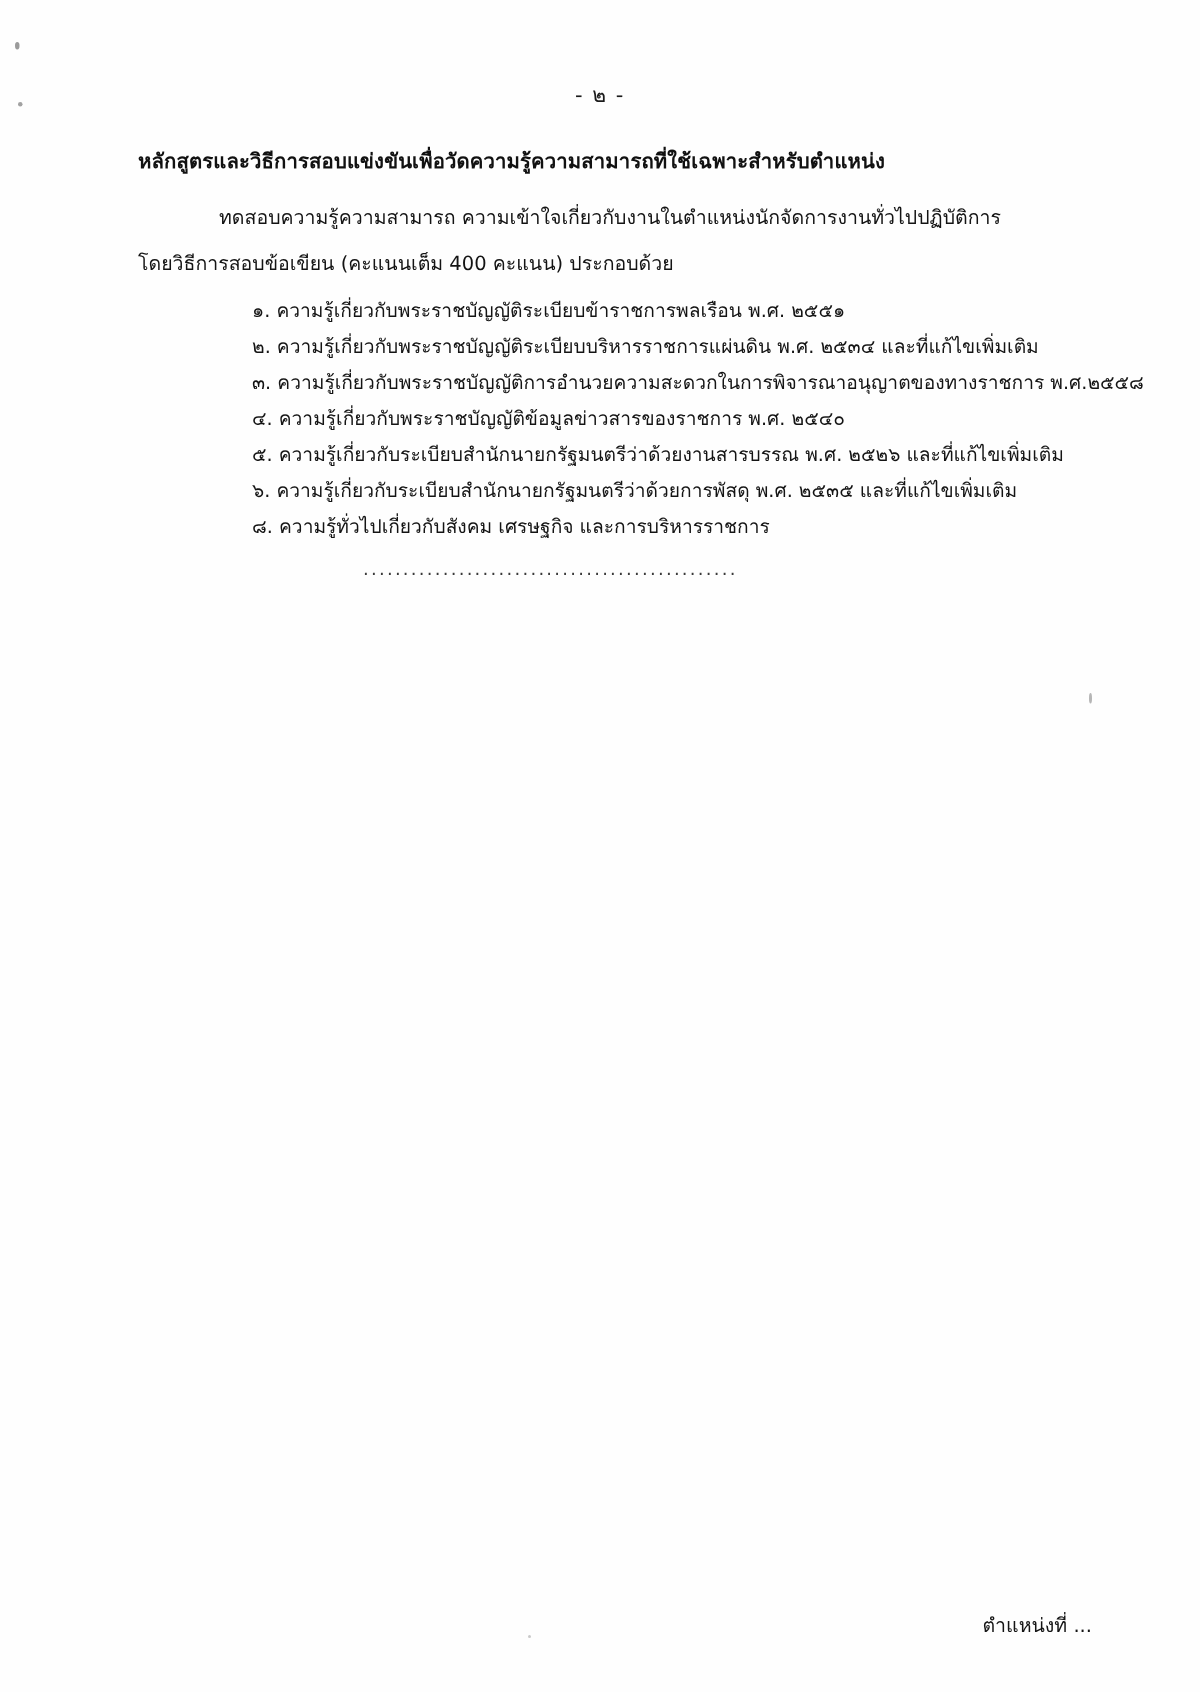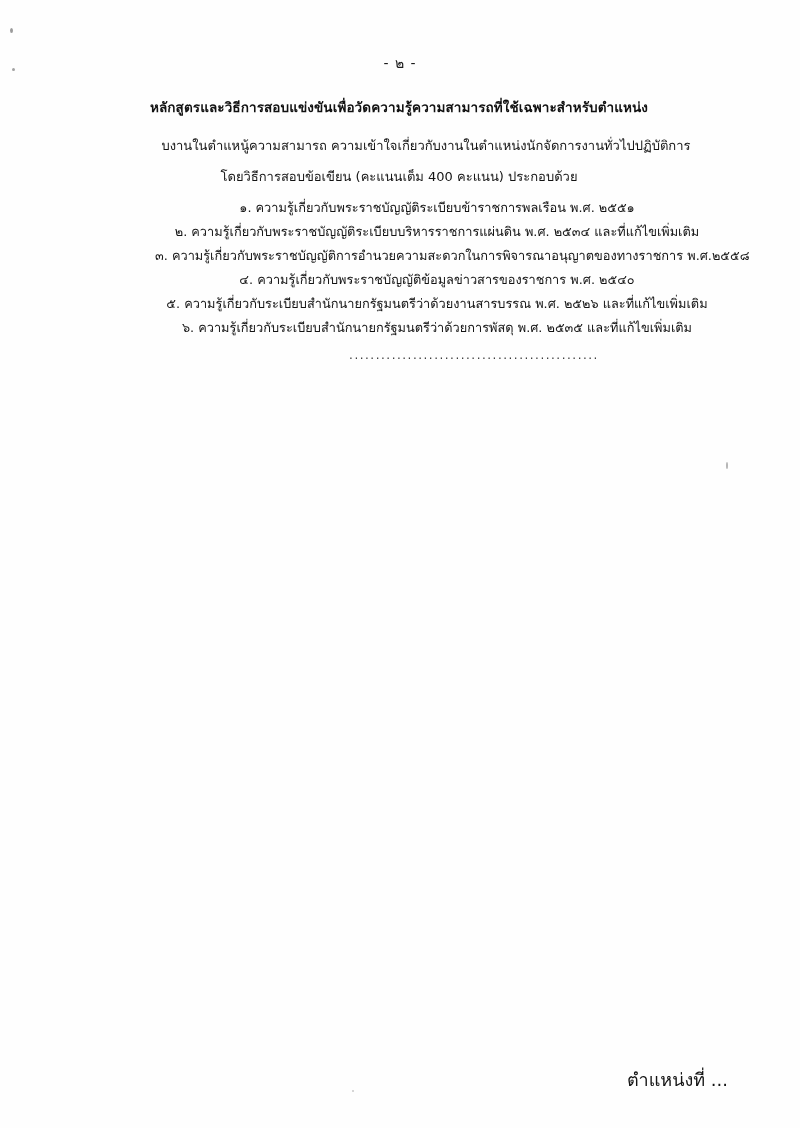--- a/index.html
+++ b/index.html
@@ -37,24 +37,23 @@
     left: 0;
     right: 0;
     text-align: center;
     font-size: 14px;
     letter-spacing: 1px;
     color: #1b1b1b;
   }
 
   .content {
     position: absolute;
-    left: 79px;
+    left: 92px;
     top: 96px;
     width: 640px;
-    text-align: center;
   }
 
   .heading {
     font-size: 13.5px;
     font-weight: bold;
     color: #111;
     letter-spacing: 0.1px;
     margin-bottom: 16px;
   }
 
@@ -87,51 +86,52 @@
     padding-left: 150px;
     font-size: 12px;
     color: #3a3a3a;
     letter-spacing: 1.5px;
   }
 
   .footer-note {
     position: absolute;
     right: 72px;
     bottom: 34px;
-    font-size: 18px;
+    font-size: 13px;
     color: #141414;
   }
 </style>
 </head>
 <body>
 
 <div class="page">
 
   <span class="speck s1"></span>
   <span class="speck s2"></span>
   <span class="speck s3"></span>
   <span class="speck s4"></span>
 
   <div class="page-number">- ๒ -</div>
 
   <div class="content">
 
     <div class="heading">หลักสูตรและวิธีการสอบแข่งขันเพื่อวัดความรู้ความสามารถที่ใช้เฉพาะสำหรับตำแหน่ง</div>
 
     <div class="para">
-      <span class="indent"></span><span>บงานในตำแหนู้ความสามารถ ความเข้าใจเกี่ยวกับงานในตำแหน่งนักจัดการงานทั่วไปปฏิบัติการ</span>
+      <span class="indent"></span><span>ทดสอบความรู้ความสามารถ ความเข้าใจเกี่ยวกับงานในตำแหน่งนักจัดการงานทั่วไปปฏิบัติการ</span>
     </div>
     <div class="para">โดยวิธีการสอบข้อเขียน (คะแนนเต็ม 400 คะแนน) ประกอบด้วย</div>
 
     <ul class="list">
       <li>๑. ความรู้เกี่ยวกับพระราชบัญญัติระเบียบข้าราชการพลเรือน พ.ศ. ๒๕๕๑</li>
       <li>๒. ความรู้เกี่ยวกับพระราชบัญญัติระเบียบบริหารราชการแผ่นดิน พ.ศ. ๒๕๓๔ และที่แก้ไขเพิ่มเติม</li>
       <li>๓. ความรู้เกี่ยวกับพระราชบัญญัติการอำนวยความสะดวกในการพิจารณาอนุญาตของทางราชการ พ.ศ.๒๕๕๘</li>
       <li>๔. ความรู้เกี่ยวกับพระราชบัญญัติข้อมูลข่าวสารของราชการ พ.ศ. ๒๕๔๐</li>
       <li>๕. ความรู้เกี่ยวกับระเบียบสำนักนายกรัฐมนตรีว่าด้วยงานสารบรรณ พ.ศ. ๒๕๒๖ และที่แก้ไขเพิ่มเติม</li>
       <li>๖. ความรู้เกี่ยวกับระเบียบสำนักนายกรัฐมนตรีว่าด้วยการพัสดุ พ.ศ. ๒๕๓๕ และที่แก้ไขเพิ่มเติม</li>
+      <li>๘. ความรู้ทั่วไปเกี่ยวกับสังคม เศรษฐกิจ และการบริหารราชการ</li>
     </ul>
 
     <div class="dots">...............................................</div>
   </div>
 
   <div class="footer-note">ตำแหน่งที่ ...</div>
 </div>
 
 </body></html>

